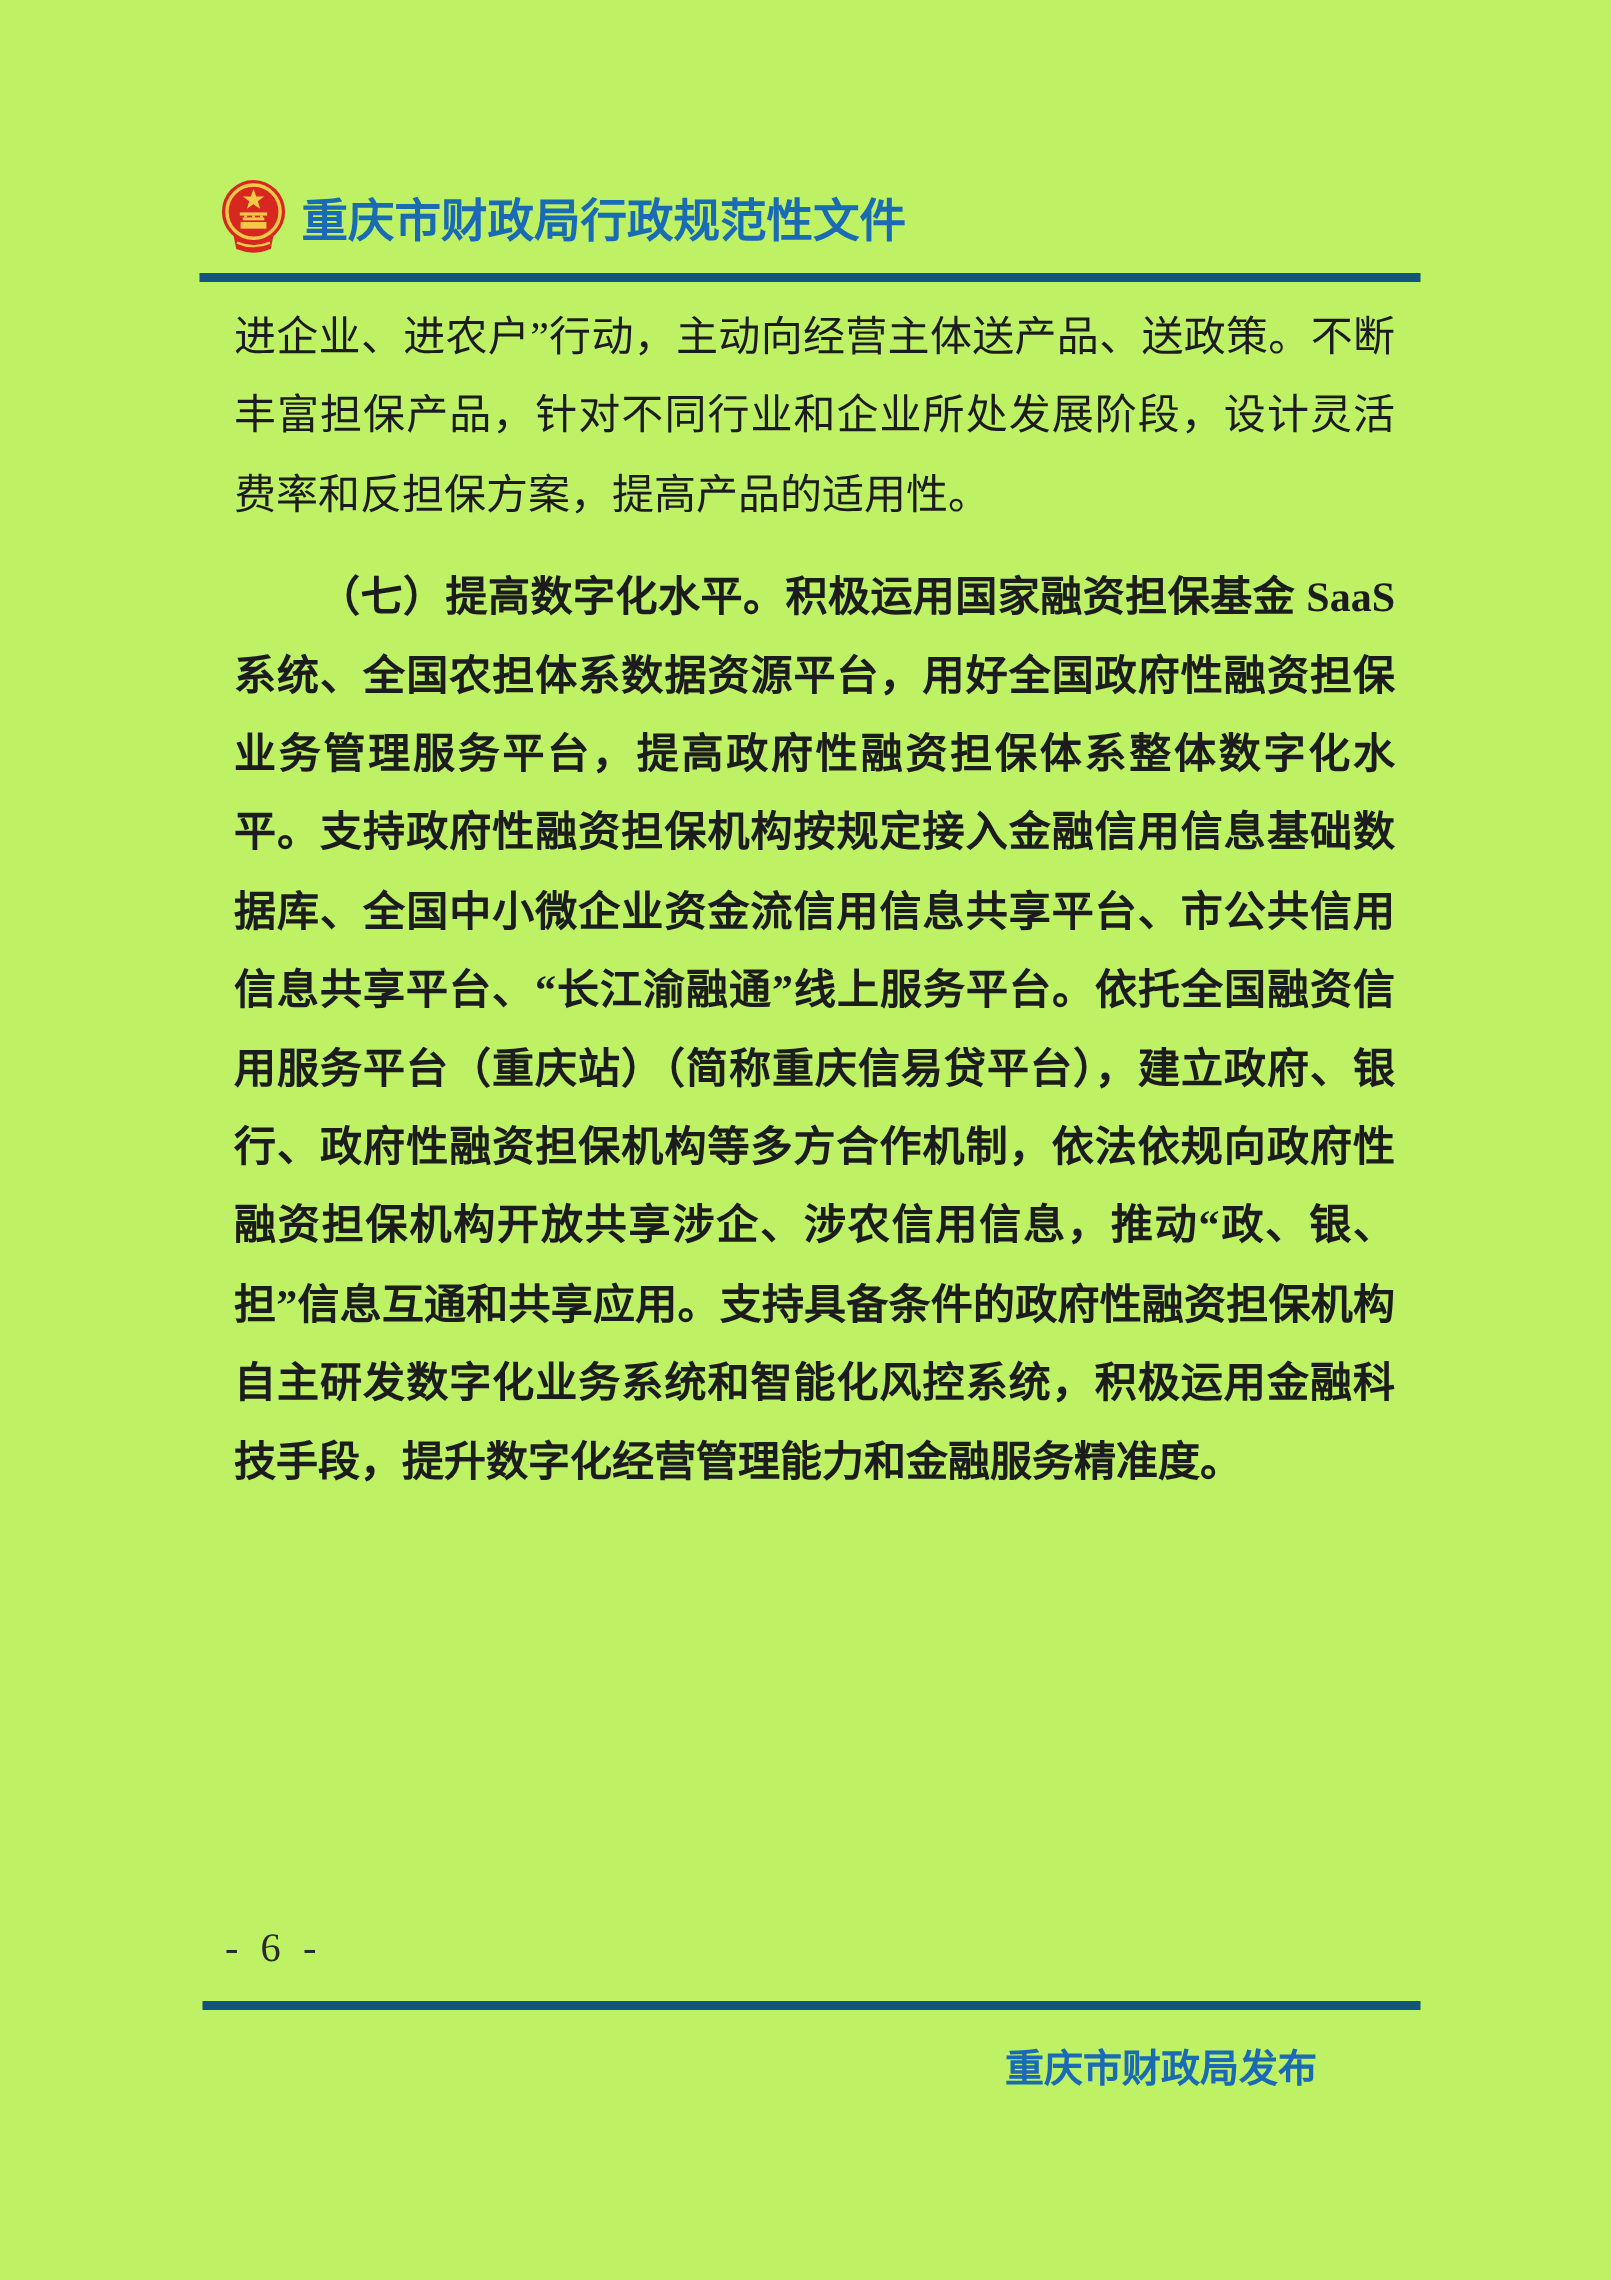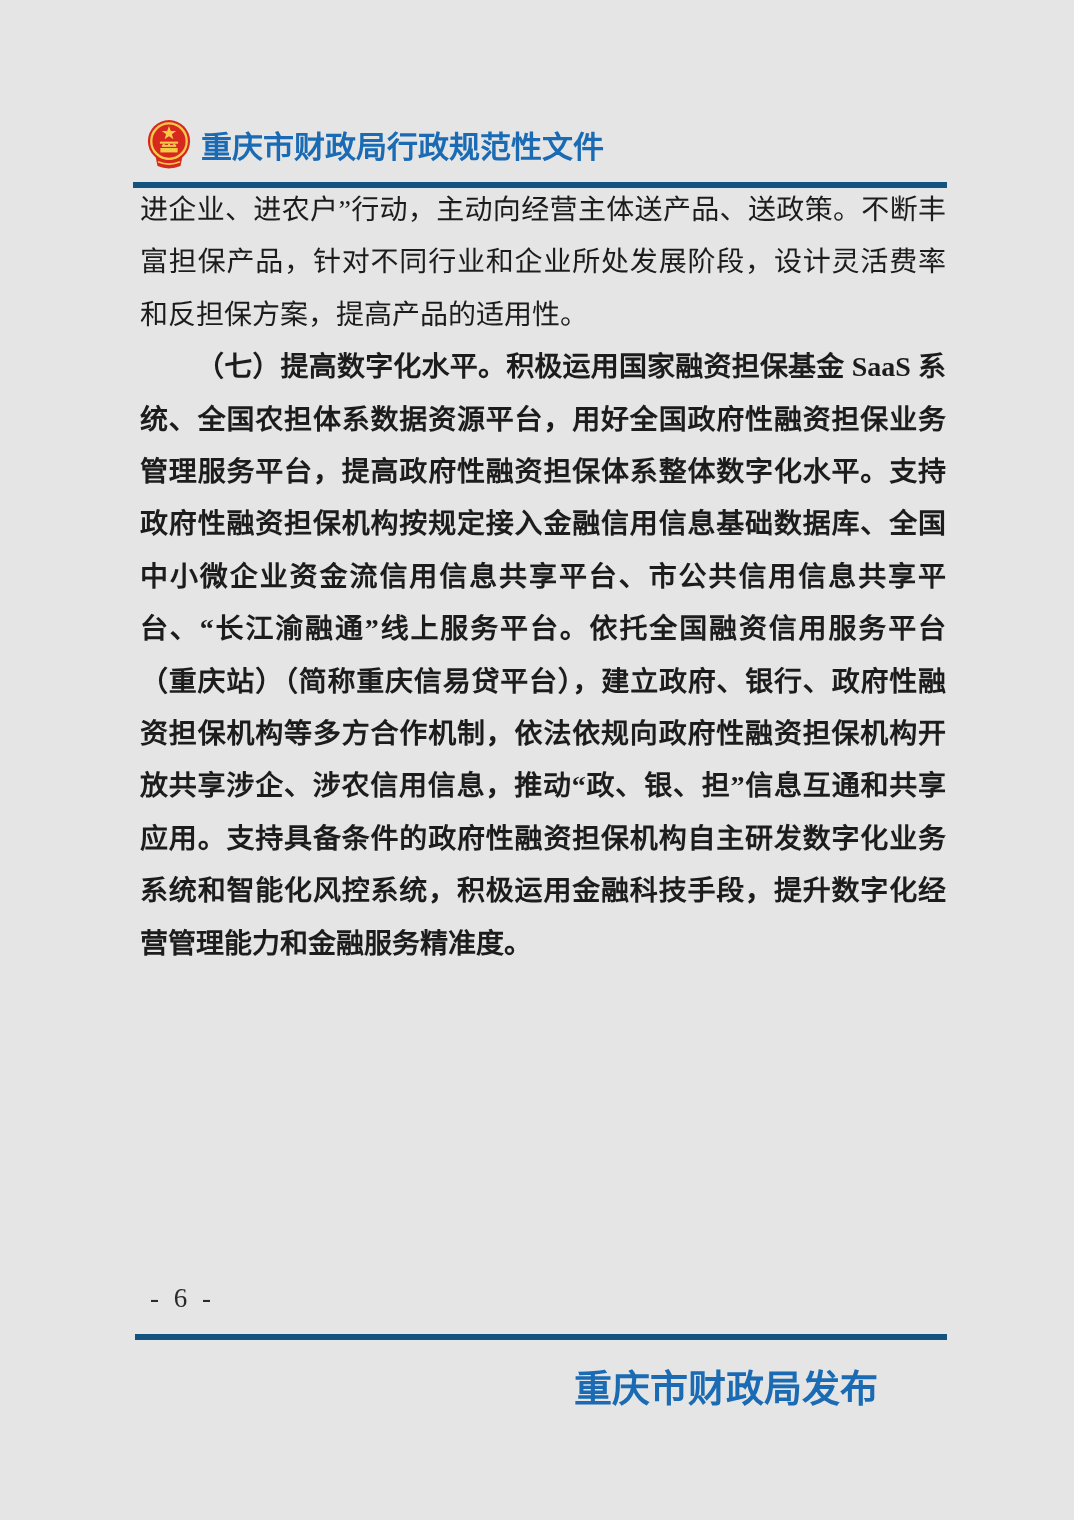--- a/index.html
+++ b/index.html
@@ -4,21 +4,21 @@
 <style>
   html, body {
     margin: 0;
     padding: 0;
     background: #ffffff;
   }
   .page {
     position: relative;
     width: 1074px;
     height: 1520px;
-    background: #e5e5e5;
+    background: #bef264;
     overflow: hidden;
     font-family: "Liberation Serif", "DejaVu Serif", serif;
   }
 
   
   .doc-header {
     position: absolute;
     left: 146px;
     top: 118px;
     display: flex;
@@ -54,21 +54,21 @@
     left: 140px;
     top: 184px;
     width: 806px;
     font-size: 28px;
     line-height: 52.4px;
     color: #1c1c1c;
     text-align: justify;
     text-justify: inter-ideograph;
   }
   .doc-body p {
-    margin: 0;
+    margin: 16px;
     padding: 0;
   }
   .doc-body p.indent {
     text-indent: 2em;
     font-weight: bold;
   }
 
   
   .page-number {
     position: absolute;
@@ -83,21 +83,21 @@
     left: 135px;
     top: 1334px;
     width: 812px;
     height: 6px;
     background: #14527f;
   }
   .publisher {
     position: absolute;
     right: 196px;
     top: 1358px;
-    font-size: 38px;
+    font-size: 26px;
     font-weight: bold;
     color: #1a6bb4;
     white-space: nowrap;
   }
 </style>
 </head>
 <body>
 
 <div class="page">
 

